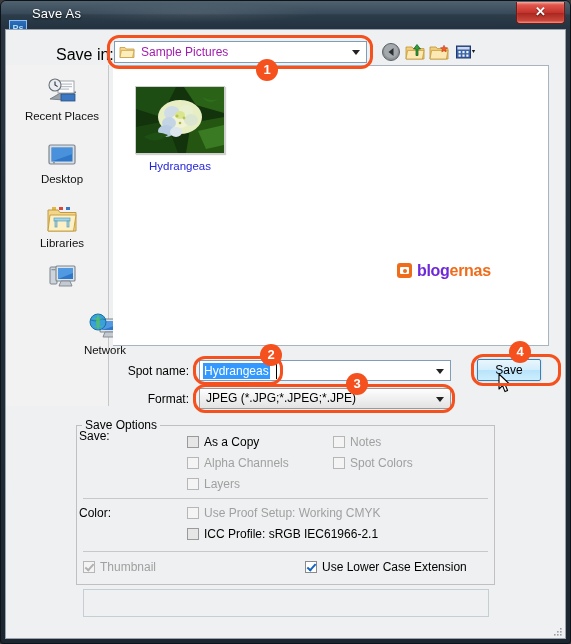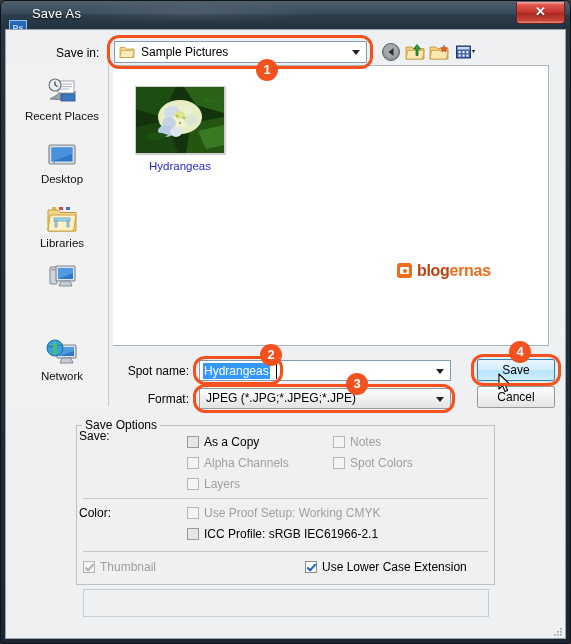--- a/index.html
+++ b/index.html
@@ -81,39 +81,39 @@
     font-size: 13px;
     font-weight: bold;
     line-height: 20px;
     text-shadow: 0 1px 1px rgba(0,0,0,0.6);
     cursor: pointer;
   }
 
   
   .savein-label {
     position: absolute; left: 55px; top: 45px;
-    font-size: 12px;
+    font-size: 16px;
     text-align: center;
   }
   .savein-combo {
     position: absolute; left: 113px; top: 40px;
     width: 253px; height: 22px;
     background: #ffffff;
     border: 1px solid #7f9db9;
     box-sizing: border-box;
     cursor: pointer;
   }
   .savein-folder-ico {
     position: absolute; left: 4px; top: 3px;
     width: 16px; height: 14px;
   }
   .savein-text {
     position: absolute; left: 26px; top: 3px;
     font-size: 12px;
-    color: #000000;
+    color: #a21caf;
   }
   .combo-arrow {
     position: absolute; right: 6px; top: 8px;
     width: 0; height: 0;
     border-left: 4px solid transparent;
     border-right: 4px solid transparent;
     border-top: 5px solid #222;
   }
 
   
@@ -211,21 +211,21 @@
   }
   .wm-ico::before {
     content: "";
     position: absolute;
     left: 6px; top: 6px;
     width: 4px; height: 4px;
     background: #ef6c1a;
     border-radius: 50%;
     z-index: 2;
   }
-  .wm-blog { color: #c2410c; margin-top: 24px; }
+  .wm-blog { color: #6d28d9; margin-top: 24px; }
   .wm-ernas { color: #ef6c1a; }
 
   
   .form-lbl {
     position: absolute;
     font-size: 12px;
     text-align: right;
     width: 110px;
   }
   .fname-box {
@@ -259,21 +259,21 @@
   }
   .format-text {
     position: absolute; left: 6px; top: 2px;
     font-size: 12px;
   }
 
   
   .btn {
     position: absolute;
     left: 476px;
-    width: 78px; height: 22px;
+    width: 64px; height: 22px;
     font-size: 12px;
     text-align: center;
     line-height: 21px;
     box-sizing: border-box;
     cursor: pointer;
   }
   .btn-save {
     top: 358px;
     background: linear-gradient(to bottom, #eaf6fd 0%, #d3eefc 48%, #b7e3fb 50%, #cdeefd 100%);
     border: 1px solid #3c7fb1;
@@ -490,21 +490,21 @@
         <rect x="6" y="6" width="7" height="17" rx="1" fill="#cdd4db" stroke="#7d858e" stroke-width="1"></rect>
         <rect x="7.5" y="8" width="4" height="1.3" fill="#8d959e"></rect>
         <rect x="12" y="5" width="19" height="15" rx="1" fill="#dde3e9" stroke="#7d858e" stroke-width="1.1"></rect>
         <rect x="14" y="7" width="15" height="11" fill="#2f78c9"></rect>
         <path d="M14 7 L29 7 L29 12 L14 18 Z" fill="#64aaec" opacity="0.65"></path>
         <path d="M17 20 L26 20 L28 25 L15 25 Z" fill="#c3cad1" stroke="#7d858e" stroke-width="0.9"></path>
       </svg>
       <span class="place-lbl"></span>
     </div>
 
-    <div class="place-item" style="top:272px;">
+    <div class="place-item" style="top:246px;margin-left:43px;">
       <svg class="place-ico" viewBox="0 0 36 32">
         <rect x="13" y="8" width="19" height="13" rx="1" fill="#dde3e9" stroke="#7d858e" stroke-width="1.1"></rect>
         <rect x="15" y="10" width="15" height="9" fill="#2f78c9"></rect>
         <path d="M15 10 L30 10 L30 14 L15 19 Z" fill="#64aaec" opacity="0.65"></path>
         <path d="M18 21 L27 21 L29 26 L16 26 Z" fill="#c3cad1" stroke="#7d858e" stroke-width="0.9"></path>
         <circle cx="11" cy="11" r="8" fill="#3aa0dd" stroke="#1d6f9e" stroke-width="1"></circle>
         <path d="M4 9 q4 2 8 0 q4-2 7 0" stroke="#1d6f9e" stroke-width="0.9" fill="none"></path>
         <path d="M11 3 q-4 8 0 16 q4-8 0-16" fill="#54c06a" opacity="0.85"></path>
         <path d="M4.5 7 q5 3 13 1" fill="#54c06a" opacity="0.8" stroke="none"></path>
         <path d="M5 14 q6 3 12 0 q-6 5 -12 0" fill="#54c06a" opacity="0.85"></path>
@@ -555,21 +555,20 @@
     <div class="combo-arrow"></div>
   </div>
 
   <div class="form-lbl" style="left:78px; top:391px;">Format:</div>
   <div class="format-box">
     <span class="format-text">JPEG (*.JPG;*.JPEG;*.JPE)</span>
     <div class="combo-arrow"></div>
   </div>
 
   <div class="btn btn-save">Save</div>
-  <div class="btn btn-cancel">Cancel</div>
 
   <svg class="cursor-arrow" viewBox="0 0 14 21">
     <path d="M1 1 L1 16 L4.6 12.6 L7 18.6 L9.6 17.5 L7.2 11.8 L12 11.5 Z" fill="#ffffff" stroke="#000000" stroke-width="1.1" stroke-linejoin="round"></path>
   </svg>
 
   <div class="group"></div>
   <div class="group-top-left"></div>
   <div class="group-top-right"></div>
   <div class="group-title">Save Options</div>
 

